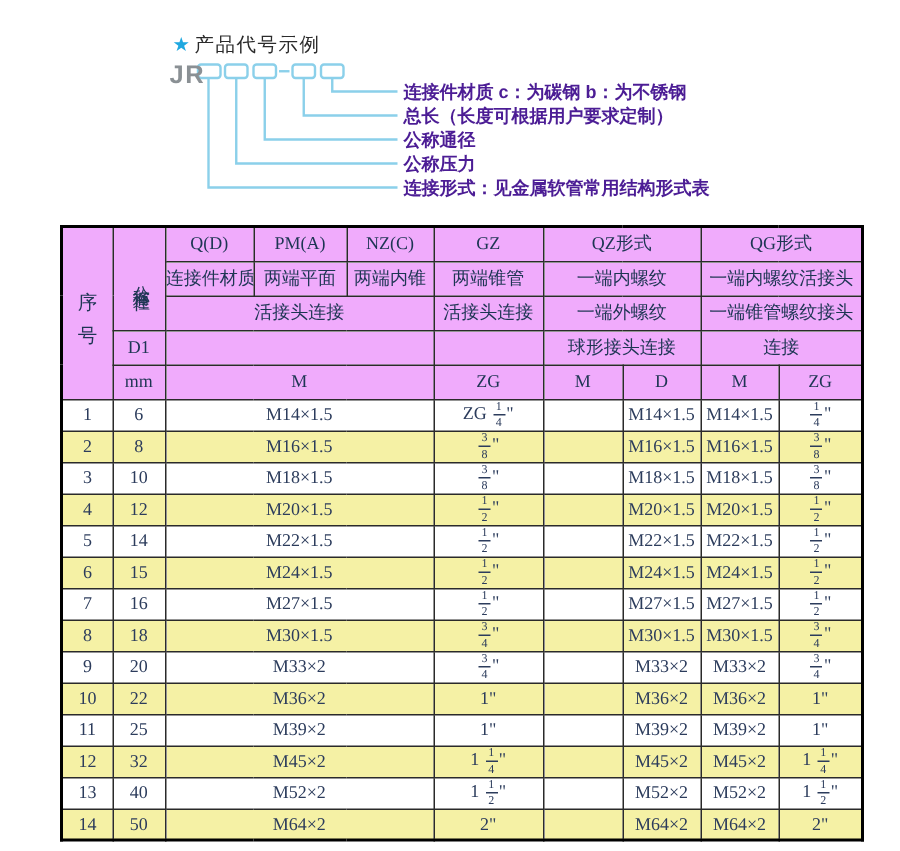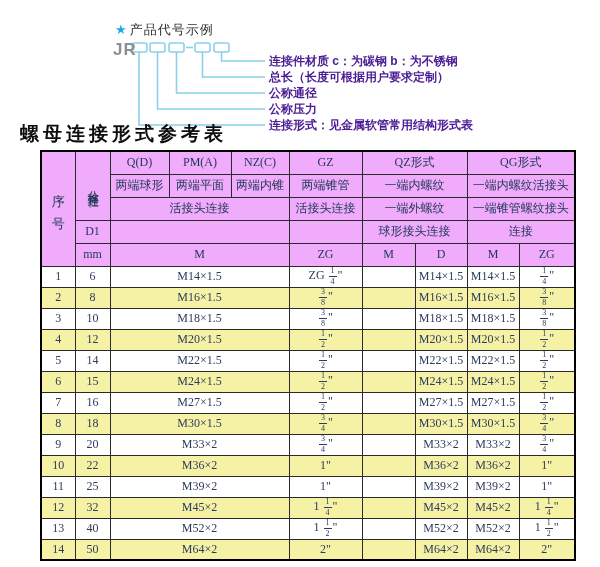--- a/index.html
+++ b/index.html
@@ -88,21 +88,20 @@
     </svg>
     <div class="diag-heading"><span class="star">★</span><span>产品代号示例</span></div>
     <div class="code-prefix">JR</div>
     <div class="diag-label" style="top:54px">连接件材质  c：为碳钢  b：为不锈钢</div>
     <div class="diag-label" style="top:70px">总长（长度可根据用户要求定制）</div>
     <div class="diag-label" style="top:86px">公称通径</div>
     <div class="diag-label" style="top:102px">公称压力</div>
     <div class="diag-label" style="top:118px">连接形式：见金属软管常用结构形式表</div>
   </div>
 
-  <h2 class="tbl-title">螺母连接形式参考表</h2>
 
   <table class="ref">
     <colgroup>
       <col style="width:34px">
         <col style="width:35px">
       <col style="width:59px">
         <col style="width:62px">
         <col style="width:58px">
       <col style="width:73px">
       <col style="width:53px">
@@ -115,21 +114,21 @@
         <th rowspan="5"><span class="vtext v-seq">序号</span></th>
         <th rowspan="3"><span class="vtext v-dn">公称通径</span></th>
         <th>Q(D)</th>
         <th>PM(A)</th>
         <th>NZ(C)</th>
         <th>GZ</th>
         <th colspan="2">QZ形式</th>
         <th colspan="2">QG形式</th>
       </tr>
       <tr>
-        <th>两端球形</th>
+        <th>连接件材质</th>
         <th>两端平面</th>
         <th>两端内锥</th>
         <th>两端锥管</th>
         <th colspan="2">一端内螺纹</th>
         <th colspan="2">一端内螺纹活接头</th>
       </tr>
       <tr>
         <th colspan="3">活接头连接</th>
         <th>活接头连接</th>
         <th colspan="2">一端外螺纹</th>

